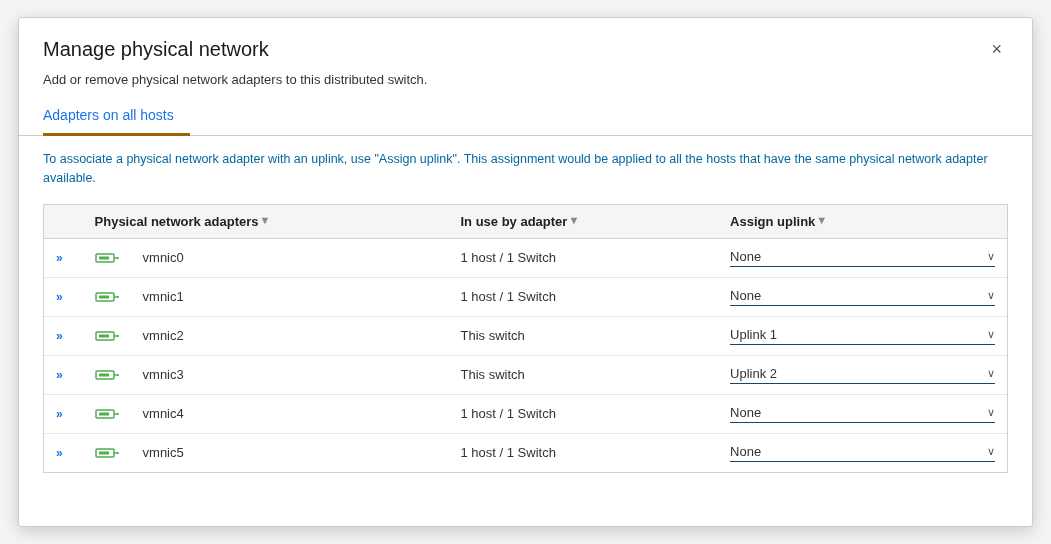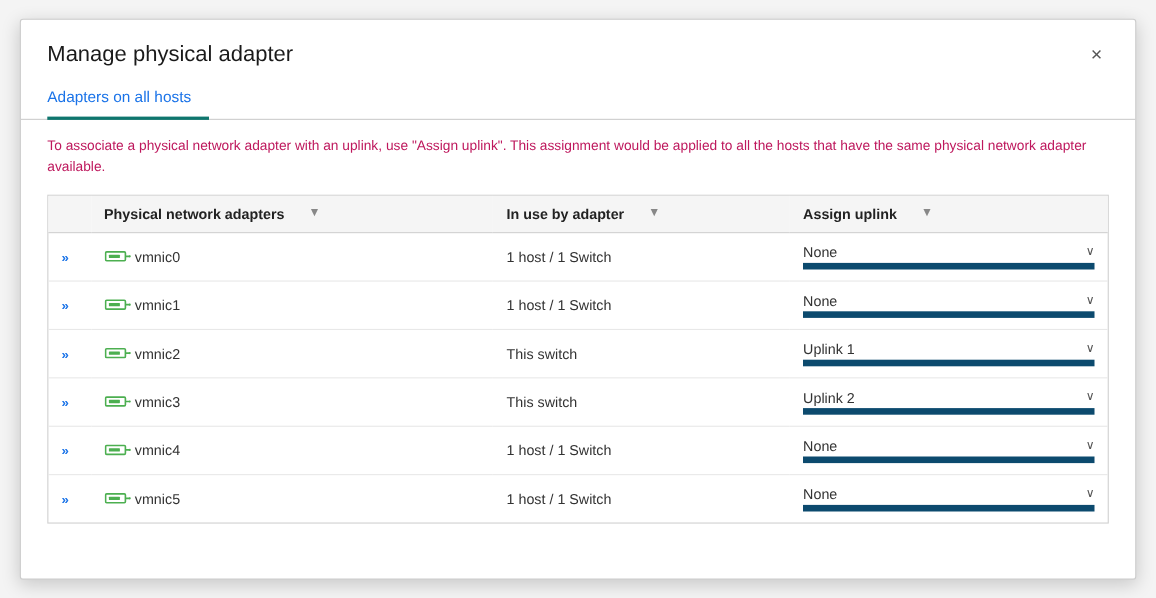--- a/index.html
+++ b/index.html
@@ -57,26 +57,26 @@
       margin-right: 16px;
       cursor: pointer;
       font-size: 14px;
       color: #555;
       border-bottom: 3px solid transparent;
       margin-bottom: -1px;
       white-space: nowrap;
     }
     .tab.active {
       color: #1a73e8;
-      border-bottom: 3px solid #0f766e;
+      border-bottom: 3px solid #a16207;
       font-weight: 500;
     }
     .info-text {
       padding: 14px 24px 10px 24px;
-      color: #be185d;
+      color: #0369a1;
       font-size: 12.5px;
       line-height: 1.5;
     }
     .table-container {
       margin: 6px 24px 16px 24px;
       border: 1px solid #d0d0d0;
     }
     table {
       width: 100%;
       border-collapse: collapse;
@@ -89,21 +89,21 @@
     thead th {
       padding: 9px 12px;
       text-align: left;
       font-weight: 600;
       color: #222;
       white-space: nowrap;
     }
     thead th .th-inner {
       display: flex;
       align-items: flex-start;
-      gap: 22px;
+      gap: 1px;
     }
     .filter-icon {
       color: #888;
       font-size: 11px;
     }
     tbody tr {
       border-bottom: 1px solid #e8e8e8;
     }
     tbody tr:last-child { border-bottom: none; }
     tbody td {
@@ -115,25 +115,26 @@
       color: #1a73e8;
       cursor: pointer;
       font-size: 12px;
       font-weight: bold;
       user-select: none;
       white-space: nowrap;
     }
     .adapter-cell {
       display: flex;
       align-items: center;
-      gap: 4px;
+      gap: 24px;
     }
     .select-wrapper {
       display: flex;
-      border-bottom: 6px solid #0c4a6e;
+      align-items: center;
+      border-bottom: 1px solid #0c4a6e;
       padding-bottom: 2px;
       min-width: 160px;
     }
     .uplink-select {
       background: none;
       border: none;
       outline: none;
       font-size: 13px;
       color: #333;
       cursor: pointer;
@@ -151,24 +152,25 @@
     .col-adapter { width: 38%; }
     .col-inuse { width: 28%; }
     .col-uplink { width: 30%; margin-top: 12px; }
   </style>
 </head>
 <body>
 
 <div class="dialog">
 
   <div class="dialog-header">
-    <span class="dialog-title">Manage physical adapter</span>
+    <span class="dialog-title">Manage physical network</span>
     <button class="close-btn">×</button>
   </div>
 
+  <div class="dialog-subtitle">Add or remove physical network adapters to this distributed switch.</div>
 
   <div class="tabs">
     <div class="tab active">Adapters on all hosts</div>
   </div>
 
   <div class="info-text">To associate a physical network adapter with an uplink, use "Assign uplink". This assignment would be applied to all the hosts that have the same physical network adapter available.</div>
 
   <div class="table-container">
     <table>
       <thead>

